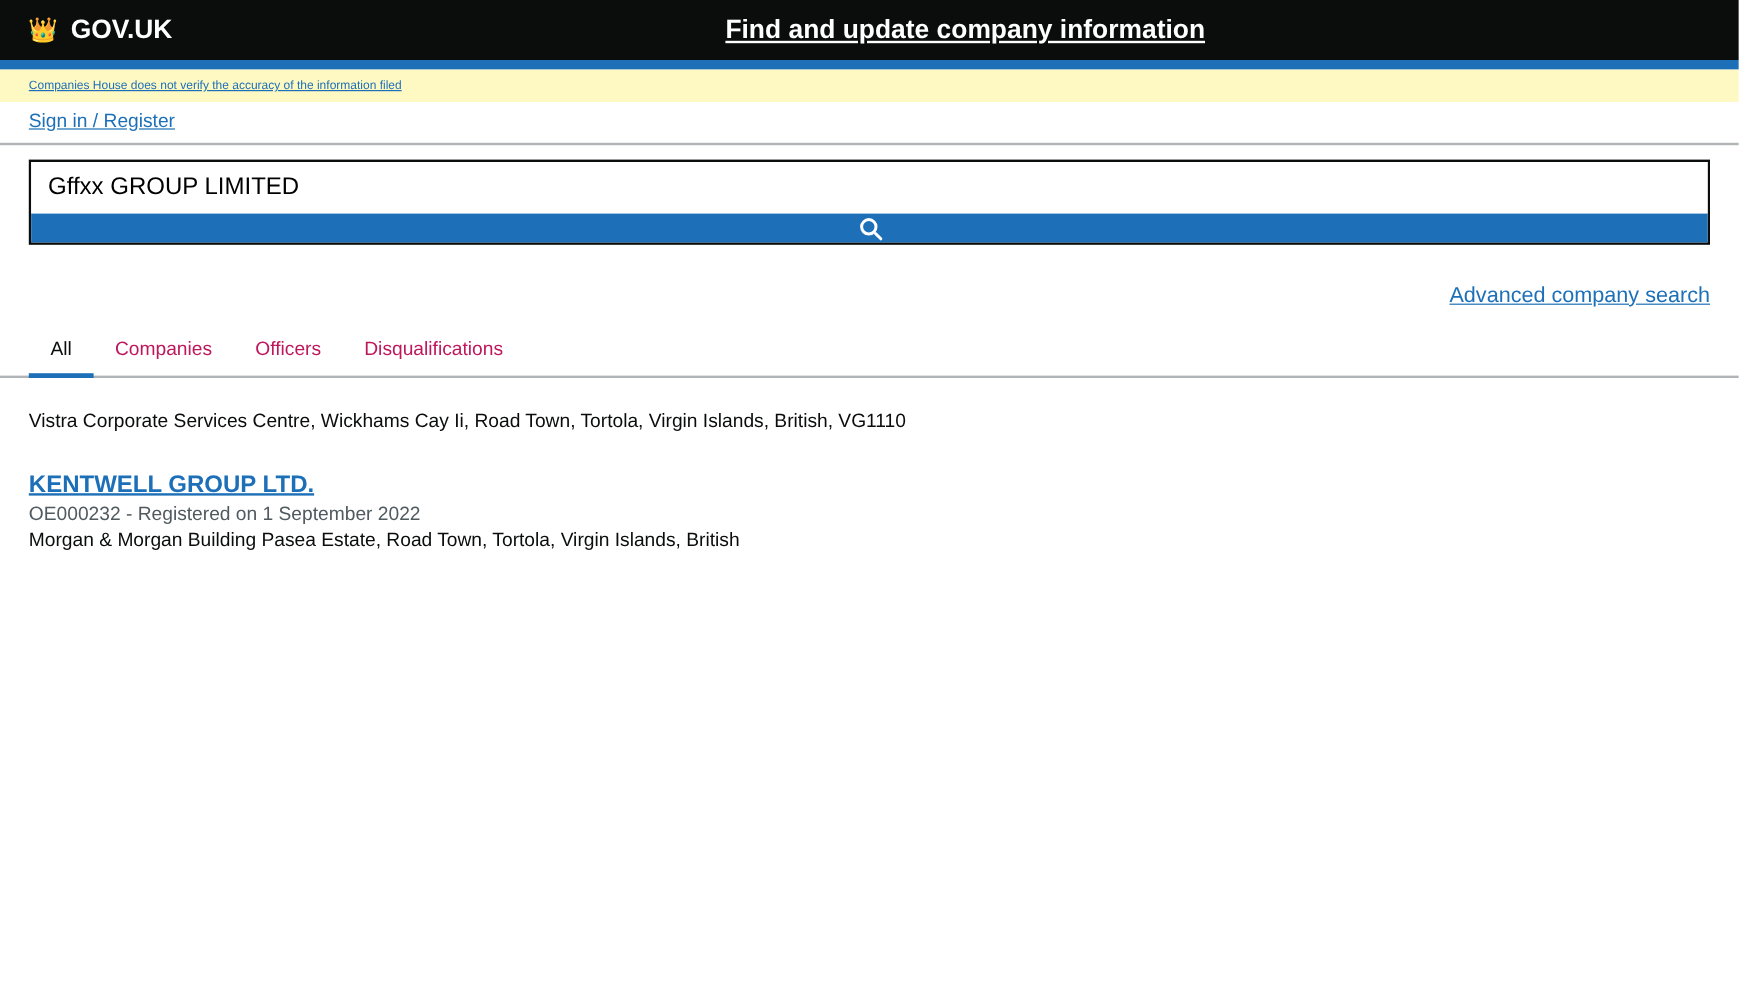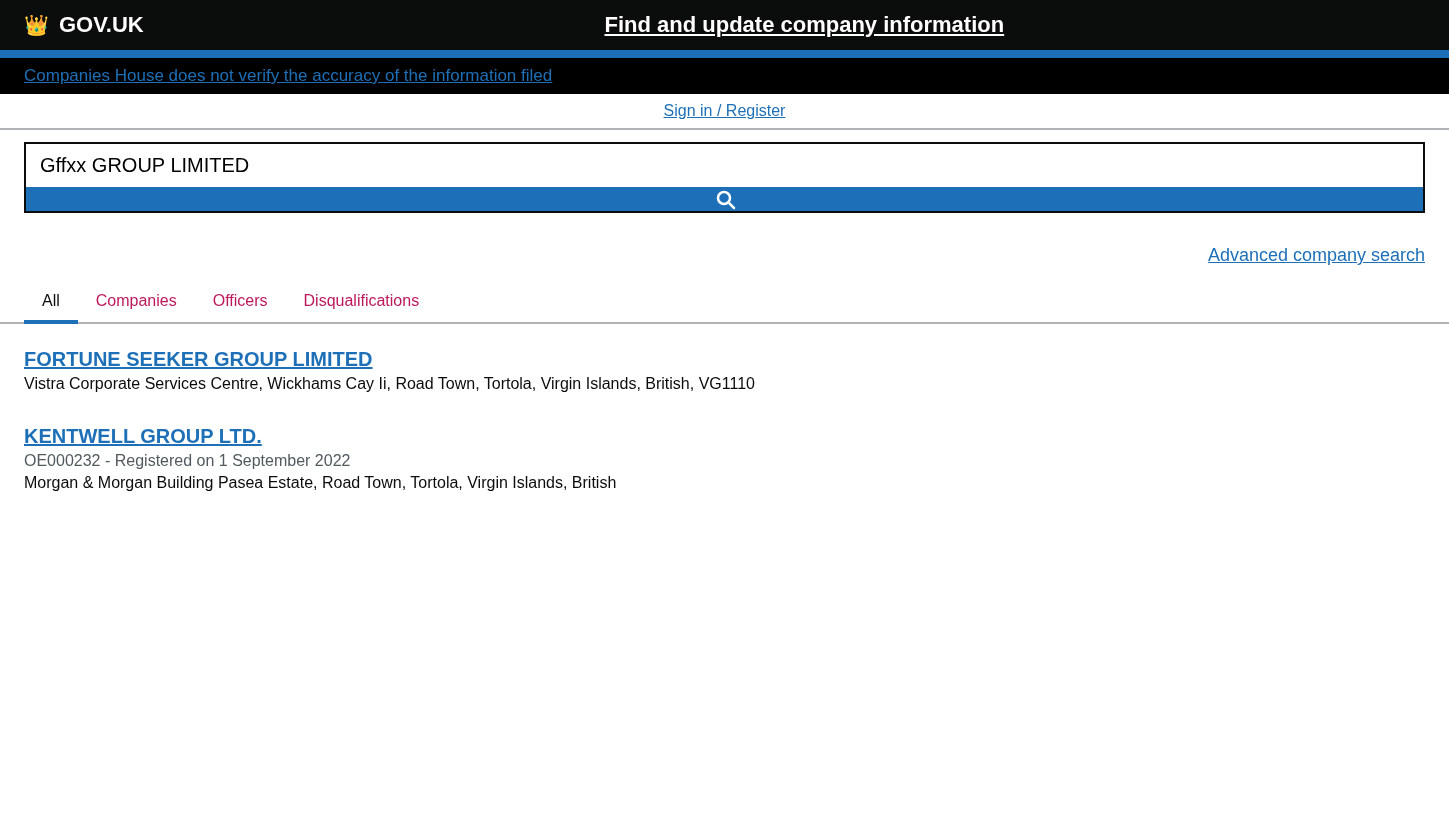--- a/index.html
+++ b/index.html
@@ -35,33 +35,33 @@
     }
 
     
     .blue-bar {
       background: #1d70b8;
       height: 8px;
     }
 
     
     .info-bar {
-      background: #000000;
+      background: #fef9c3;
       padding: 8px 24px;
-      font-size: 17px;
+      font-size: 10px;
     }
     .info-bar a {
       color: #1d70b8;
       text-decoration: underline;
     }
 
     
     .sign-in-bar {
       display: flex;
-      justify-content: center;
+      justify-content: flex-start;
       padding: 8px 24px;
     }
     .sign-in-bar a {
       color: #1d70b8;
       text-decoration: underline;
       font-size: 16px;
     }
 
     
     .search-area {
@@ -196,21 +196,20 @@
 <nav class="tabs">
   <a class="tab active" href="#">All</a>
   <a class="tab" href="#">Companies</a>
   <a class="tab" href="#">Officers</a>
   <a class="tab" href="#">Disqualifications</a>
 </nav>
 
 <div class="results">
 
   <div class="result-item">
-    <a href="#" class="result-title">FORTUNE SEEKER GROUP LIMITED</a>
     <div class="result-address">Vistra Corporate Services Centre, Wickhams Cay Ii, Road Town, Tortola, Virgin Islands, British, VG1110</div>
   </div>
 
   <div class="result-item">
     <a href="#" class="result-title">KENTWELL GROUP LTD.</a>
     <div class="result-meta">OE000232 - Registered on 1 September 2022</div>
     <div class="result-address">Morgan &amp; Morgan Building Pasea Estate, Road Town, Tortola, Virgin Islands, British</div>
   </div>
 
 </div>

